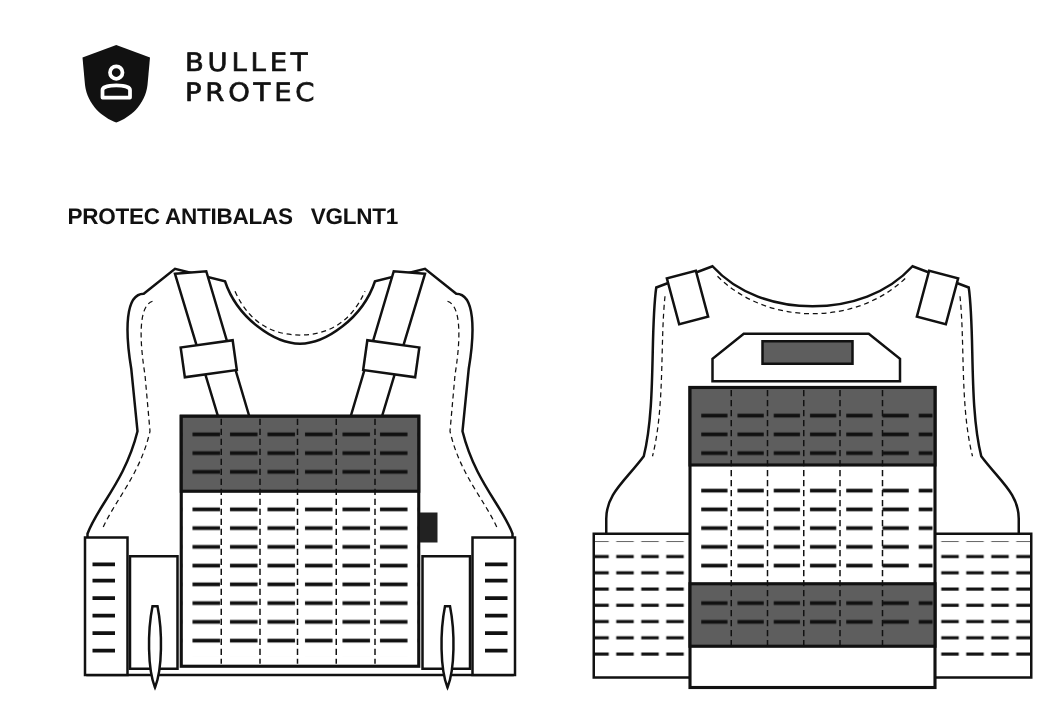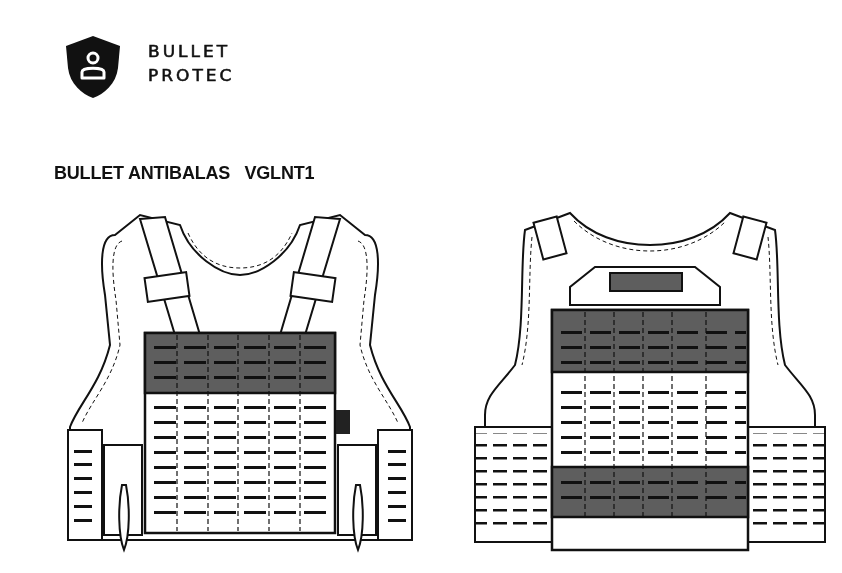--- a/index.html
+++ b/index.html
@@ -1,19 +1,19 @@
 <!DOCTYPE html>
 <html><head>
 <meta charset="utf-8">
 <style>
   html,body{margin:0;padding:0;background:#ffffff;}
   body{width:842px;height:573px;position:relative;overflow:hidden;font-family:"Liberation Sans",sans-serif;color:#111;}
   .logo{position:absolute;left:62px;top:34px;display:flex;align-items:center;}
   .logo svg{display:block}
-  .brand{position:absolute;left:148px;top:40px;font-family:"DejaVu Sans",sans-serif;font-size:17px;line-height:24px;letter-spacing:3px;font-weight:normal;color:#111;}
+  .brand{position:absolute;left:148px;top:40px;font-family:"DejaVu Sans",sans-serif;font-size:22px;line-height:24px;letter-spacing:3px;font-weight:normal;color:#111;}
   .brand div{transform:scaleY(0.92);transform-origin:left top;-webkit-text-stroke:0.6px #111;}
   .title{position:absolute;left:54px;top:163px;font-size:18px;font-weight:bold;letter-spacing:-0.2px;white-space:pre;}
   .view{position:absolute;}
   #front{left:60px;top:205px;}
   #back{left:470px;top:205px;}
 </style>
 </head>
 <body>
 
 <div class="logo">
@@ -21,21 +21,21 @@
     <path d="M31 2 L58 12 L56 34 C54 50 42 60 31 64 C20 60 8 50 6 34 L4 12 Z" fill="#111"></path>
     <circle cx="31" cy="24" r="5" fill="none" stroke="#fff" stroke-width="3"></circle>
     <path d="M20 44 L20 38 C20 33 42 33 42 38 L42 44 Z" fill="none" stroke="#fff" stroke-width="3" stroke-linejoin="round"></path>
   </svg>
 </div>
 <div class="brand">
   <div>BULLET</div>
   <div>PROTEC</div>
 </div>
 
-<div class="title">BULLET ANTIBALAS   VGLNT1</div>
+<div class="title">PROTEC ANTIBALAS   VGLNT1</div>
 
 <svg id="front" class="view" width="360" height="350" viewBox="0 0 360 350">
   <defs>
     <pattern id="molle" width="30" height="15" patternUnits="userSpaceOnUse">
       <rect x="4" y="6" width="22" height="3" fill="#111"></rect>
     </pattern>
   </defs>
   <g fill="none" stroke="#111" stroke-width="2">
 
     <path d="M55 30 C40 30 40 60 45 90 L50 140 C40 180 18 200 10 222 L10 335 L350 335 L350 222 C342 200 320 180 310 140 L315 90 C320 60 320 30 305 30 L280 10 L240 20 C230 50 200 70 180 70 C160 70 130 50 120 20 L80 10 Z" fill="#fff"></path>

